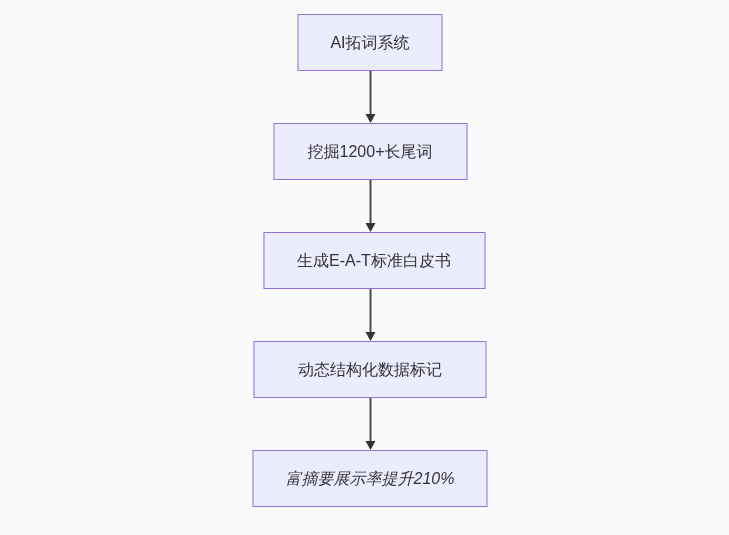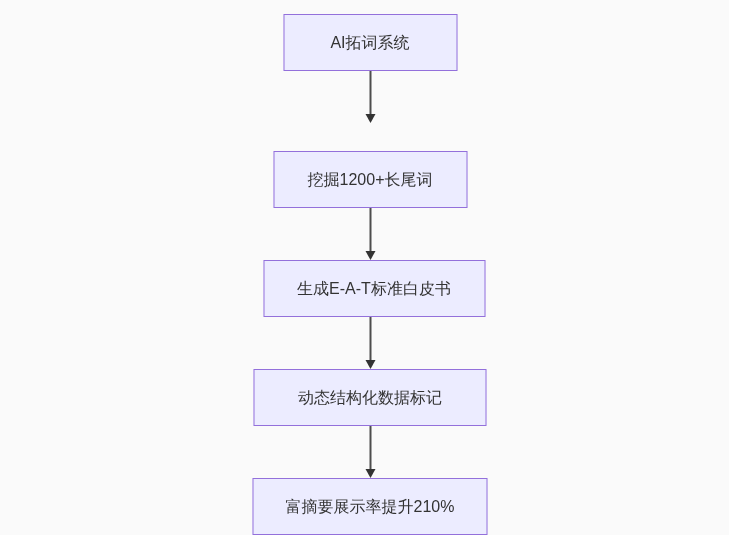--- a/index.html
+++ b/index.html
@@ -34,25 +34,25 @@
     border: 1px solid #9370DB;
     display: flex;
     align-items: center;
     justify-content: center;
     color: #333333;
     font-size: 16px;
     line-height: 1;
     white-space: nowrap;
     text-align: center;
   }
-  .n1 { width: 174px; }
-  .n2 { width: 194px; margin-top: 28px; }
+  .n1 { width: 145px; }
+  .n2 { width: 194px; }
   .n3 { width: 222px; margin-left: 8px; }
   .n4 { width: 233px; }
-  .n5 { width: 235px; }
+  .n5 { width: 235px; font-style: italic; }
   .arrow {
     height: 52px;
     display: flex;
     flex-direction: column;
     align-items: center;
   }
   .arrow-line {
     width: 2px;
     flex: 1 1 auto;
     background: #4d4d4d;

